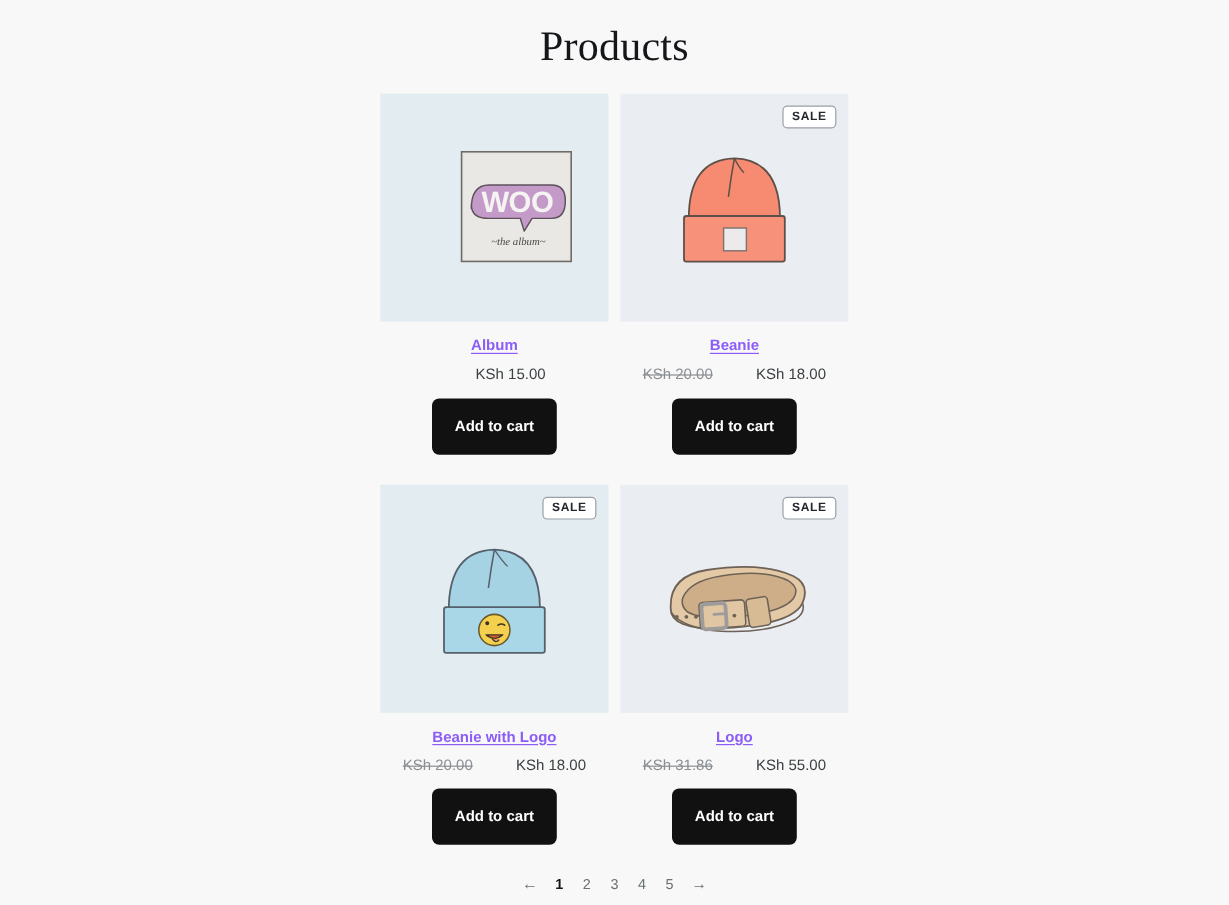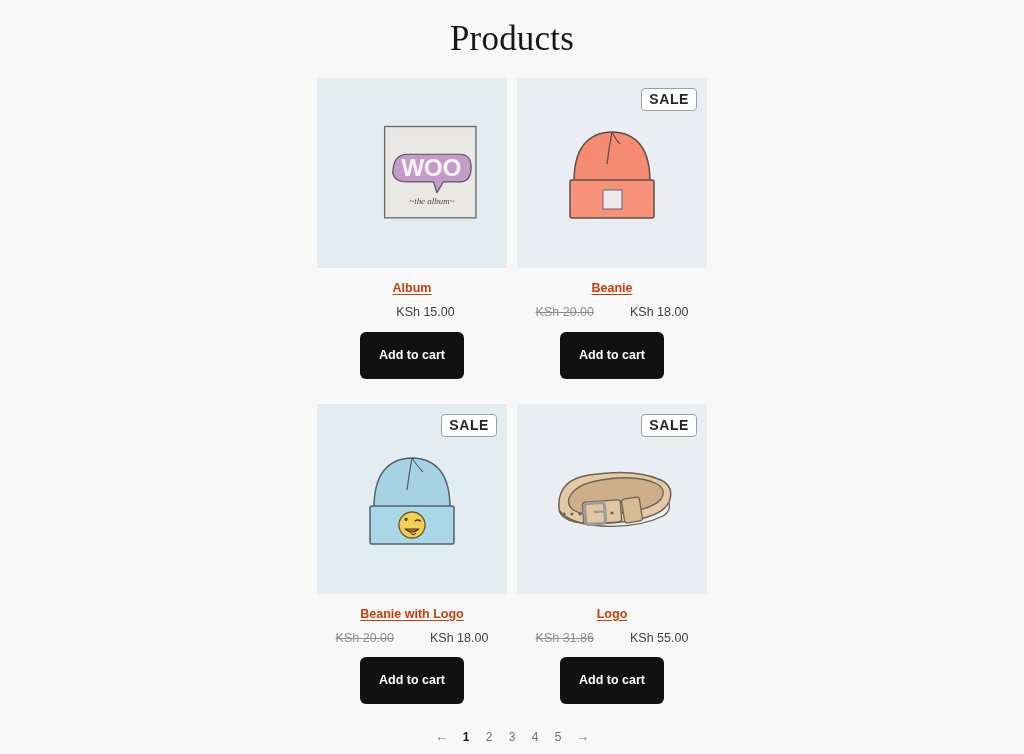--- a/index.html
+++ b/index.html
@@ -62,32 +62,32 @@
 
   .media svg { display: block; }
 
   .sale-badge {
     position: absolute;
     top: 10px;
     right: 10px;
     background: #ffffff;
     border: 1px solid #9aa0a6;
     border-radius: 4px;
-    font-size: 14px;
+    font-size: 10px;
     font-weight: 700;
     letter-spacing: 0.6px;
     color: #24282d;
     padding: 3px 7px 3px 7px;
     line-height: 1.1;
   }
 
   .p-title {
     font-size: 12.5px;
     font-weight: 700;
-    color: #c2410c;
+    color: #8b5cf6;
     text-decoration: underline;
     text-underline-offset: 2px;
     margin-top: 12px;
     text-align: center;
     line-height: 1.3;
   }
 
   .price-row {
     margin-top: 8px;
     display: flex;

